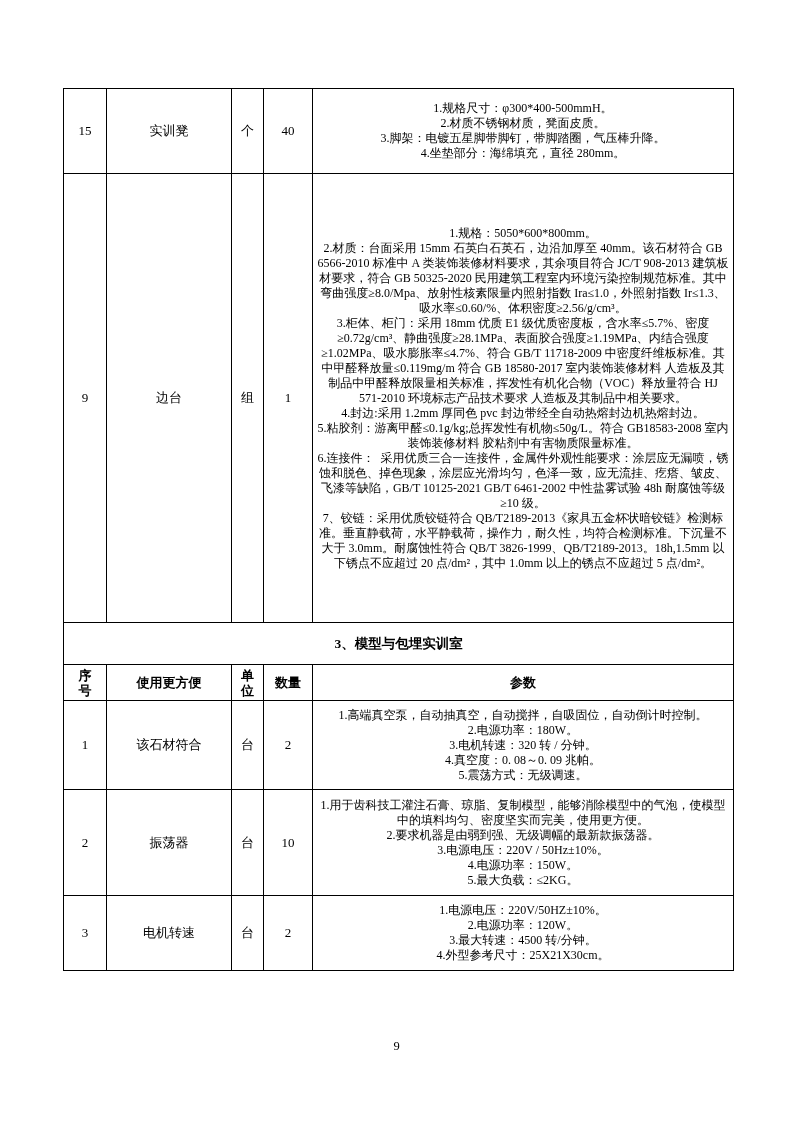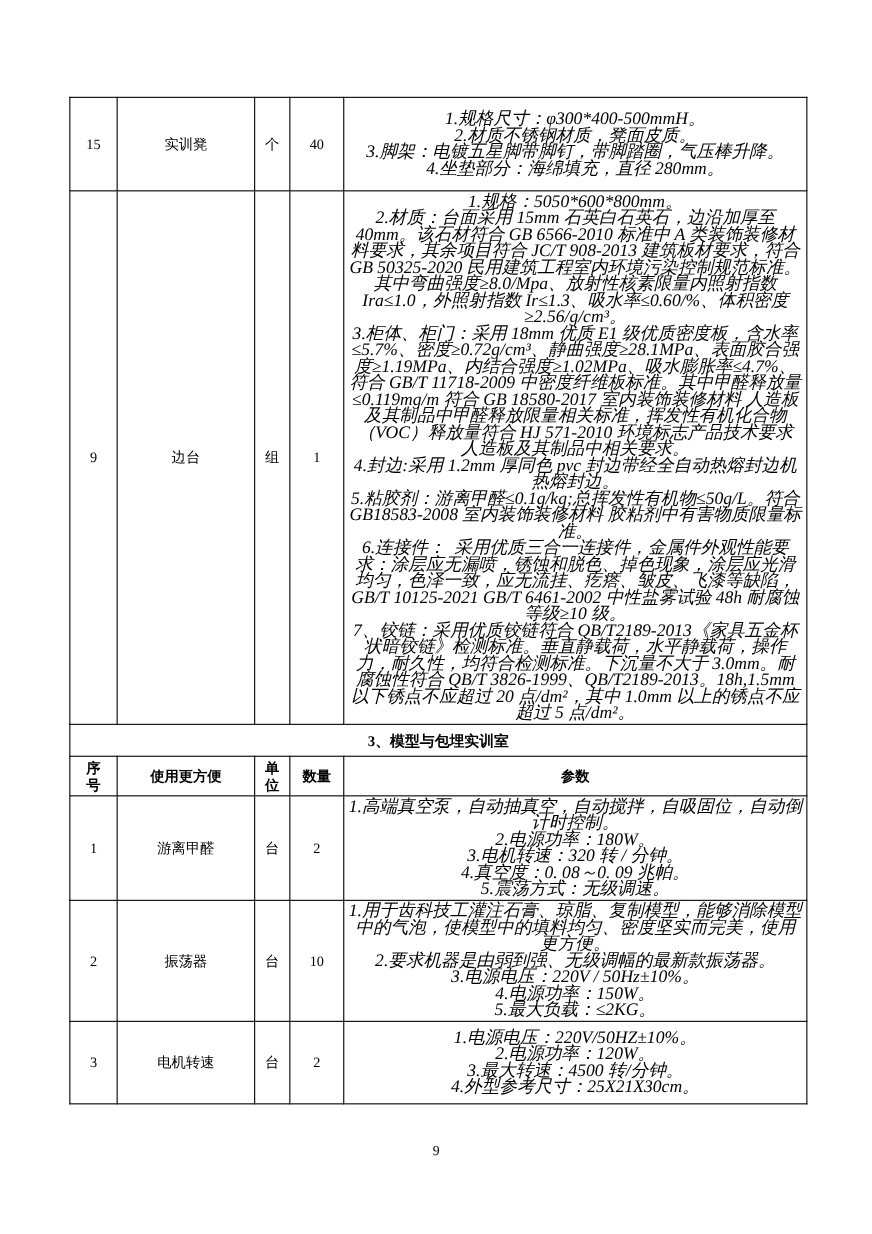--- a/index.html
+++ b/index.html
@@ -29,27 +29,26 @@
     font-weight: normal;
     text-align: center;
   }
   .cell-center {
     text-align: center;
     font-size: 13px;
     line-height: 16px;
   }
   .cell-params {
     text-align: justify;
-    font-size: 16px;
+    font-size: 12px;
     line-height: 15px;
     white-space: pre-wrap;
     padding: 3px 7px 3px 6px;
     vertical-align: middle;
     word-break: break-word;
-    font-style: italic;
   }
   tr.section-row td {
     text-align: center;
     font-weight: bold;
     font-size: 13.5px;
     line-height: 17px;
     padding: 2px;
   }
   tr.header-row td {
     text-align: center;
@@ -100,37 +99,37 @@
       <td class="cell-center">1</td>
       <td class="cell-params">1.规格：5050*600*800mm。
 2.材质：台面采用 15mm 石英白石英石，边沿加厚至 40mm。该石材符合 GB 6566-2010 标准中 A 类装饰装修材料要求，其余项目符合 JC/T 908-2013 建筑板材要求，符合 GB 50325-2020 民用建筑工程室内环境污染控制规范标准。其中弯曲强度≥8.0/Mpa、放射性核素限量内照射指数 Ira≤1.0，外照射指数 Ir≤1.3、吸水率≤0.60/%、体积密度≥2.56/g/cm³。
 3.柜体、柜门：采用 18mm 优质 E1 级优质密度板，含水率≤5.7%、密度≥0.72g/cm³、静曲强度≥28.1MPa、表面胶合强度≥1.19MPa、内结合强度≥1.02MPa、吸水膨胀率≤4.7%、符合 GB/T 11718-2009 中密度纤维板标准。其中甲醛释放量≤0.119mg/m 符合 GB 18580-2017 室内装饰装修材料 人造板及其制品中甲醛释放限量相关标准，挥发性有机化合物（VOC）释放量符合 HJ 571-2010 环境标志产品技术要求 人造板及其制品中相关要求。
 4.封边:采用 1.2mm 厚同色 pvc 封边带经全自动热熔封边机热熔封边。
 5.粘胶剂：游离甲醛≤0.1g/kg;总挥发性有机物≤50g/L。符合 GB18583-2008 室内装饰装修材料 胶粘剂中有害物质限量标准。
 6.连接件：  采用优质三合一连接件，金属件外观性能要求：涂层应无漏喷，锈蚀和脱色、掉色现象，涂层应光滑均匀，色泽一致，应无流挂、疙瘩、皱皮、飞漆等缺陷，GB/T 10125-2021 GB/T 6461-2002 中性盐雾试验 48h 耐腐蚀等级≥10 级。
 7、铰链：采用优质铰链符合 QB/T2189-2013《家具五金杯状暗铰链》检测标准。垂直静载荷，水平静载荷，操作力，耐久性，均符合检测标准。下沉量不大于 3.0mm。耐腐蚀性符合 QB/T 3826-1999、QB/T2189-2013。18h,1.5mm 以下锈点不应超过 20 点/dm²，其中 1.0mm 以上的锈点不应超过 5 点/dm²。</td>
     </tr>
 
-    <tr class="section-row" style="height:29px">
+    <tr class="section-row" style="height:42px">
       <td colspan="5">3、模型与包埋实训室</td>
     </tr>
 
     <tr class="header-row" style="height:36px">
       <td>序
 号</td>
       <td>使用更方便</td>
       <td>单
 位</td>
       <td>数量</td>
       <td>参数</td>
     </tr>
 
     <tr style="height:89px">
       <td class="cell-center">1</td>
-      <td class="cell-center">游离甲醛</td>
+      <td class="cell-center">该石材符合</td>
       <td class="cell-center">台</td>
       <td class="cell-center">2</td>
       <td class="cell-params">1.高端真空泵，自动抽真空，自动搅拌，自吸固位，自动倒计时控制。
 2.电源功率：180W。
 3.电机转速：320 转 / 分钟。
 4.真空度：0. 08～0. 09 兆帕。
 5.震荡方式：无级调速。</td>
     </tr>
 
     <tr style="height:106px">

